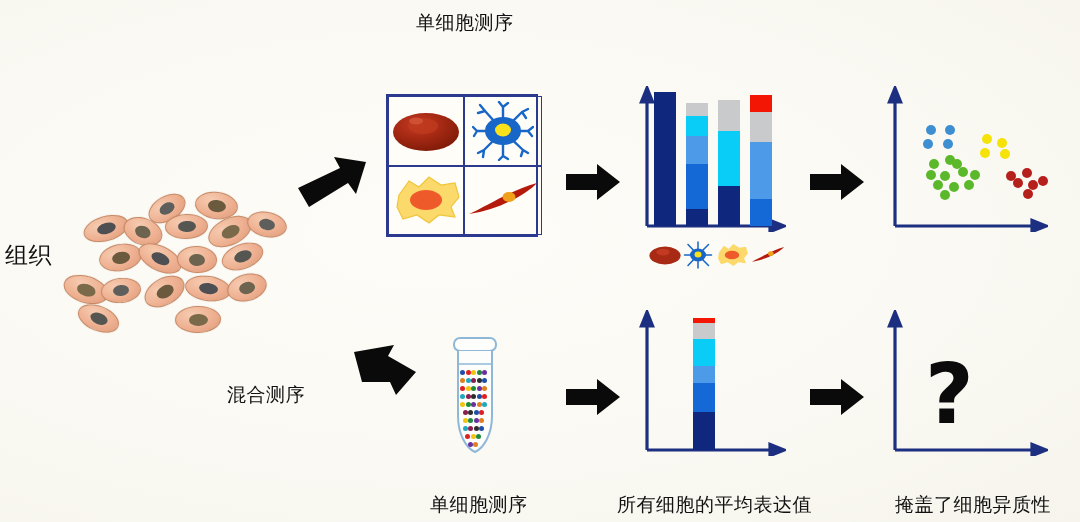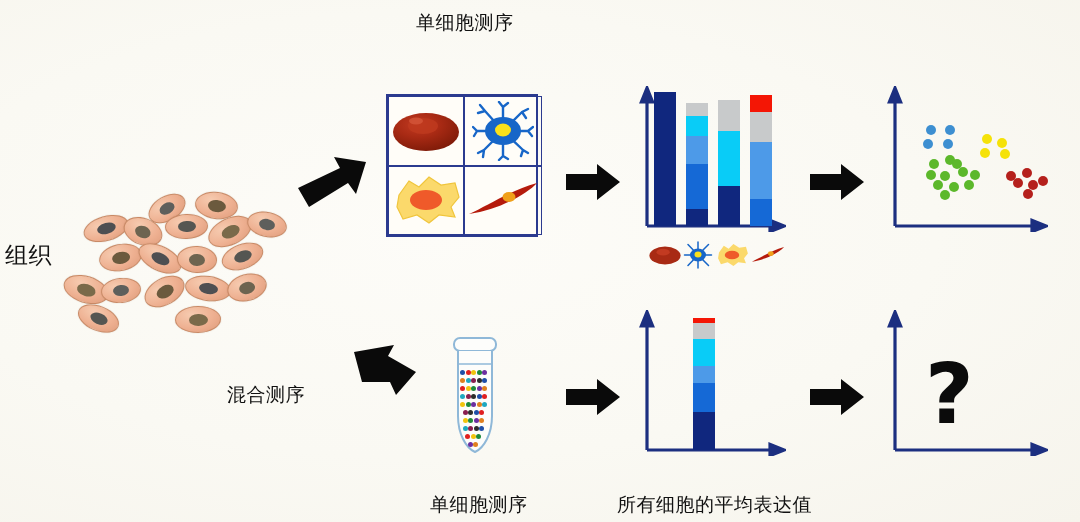--- a/index.html
+++ b/index.html
@@ -97,20 +97,21 @@
   <div class="lbl" style="left:416px; top:10px;">单细胞测序</div>
 
 
 
   <div class="lbl" style="left:227px; top:382px;">混合测序</div>
 
   <div class="lbl" style="left:430px; top:492px;">单细胞测序</div>
 
   <div class="lbl" style="left:617px; top:492px;">所有细胞的平均表达值</div>
 
+  <div class="lbl" style="left:895px; top:492px;">掩盖了细胞异质性</div>
 
   <div id="tissue">
       <div class="tcell" style="left: 92px; top: 8px; width: 40px; height: 25px; transform: rotate(-30deg);">
         <i style="background: rgb(94, 95, 92);"></i>
       </div>
       <div class="tcell" style="left: 140px; top: 4px; width: 43px; height: 27px; transform: rotate(7deg);">
         <i style="background: rgb(107, 90, 62);"></i>
       </div>
       <div class="tcell" style="left: 28px; top: 28px; width: 46px; height: 25px; transform: rotate(-16deg);">
         <i style="background: rgb(78, 79, 82);"></i>

